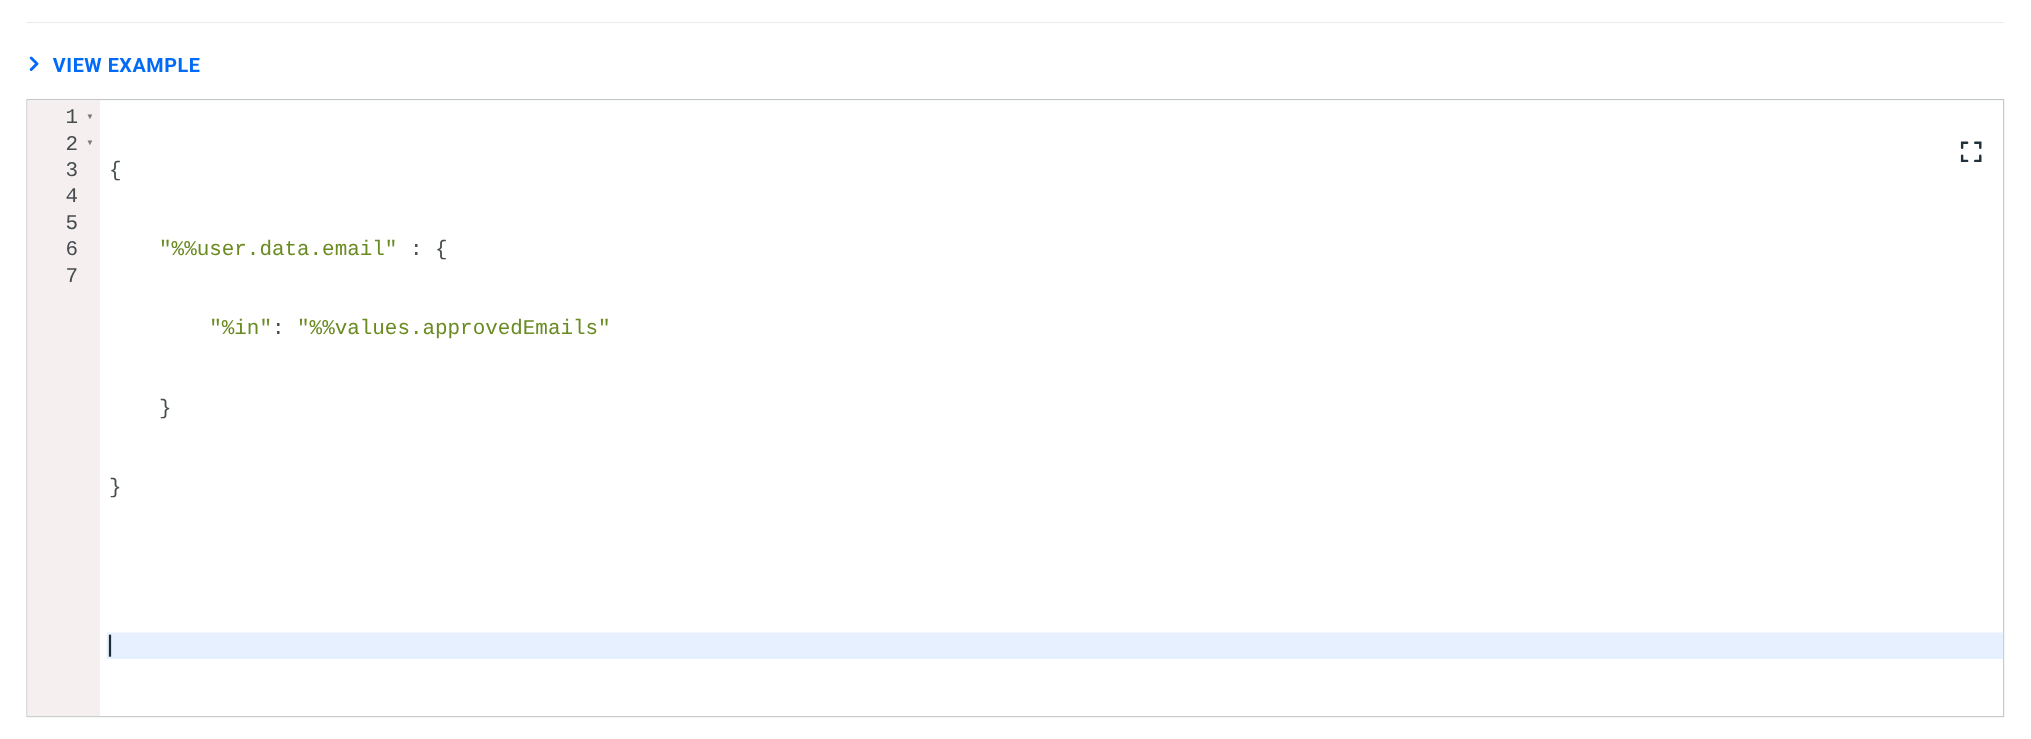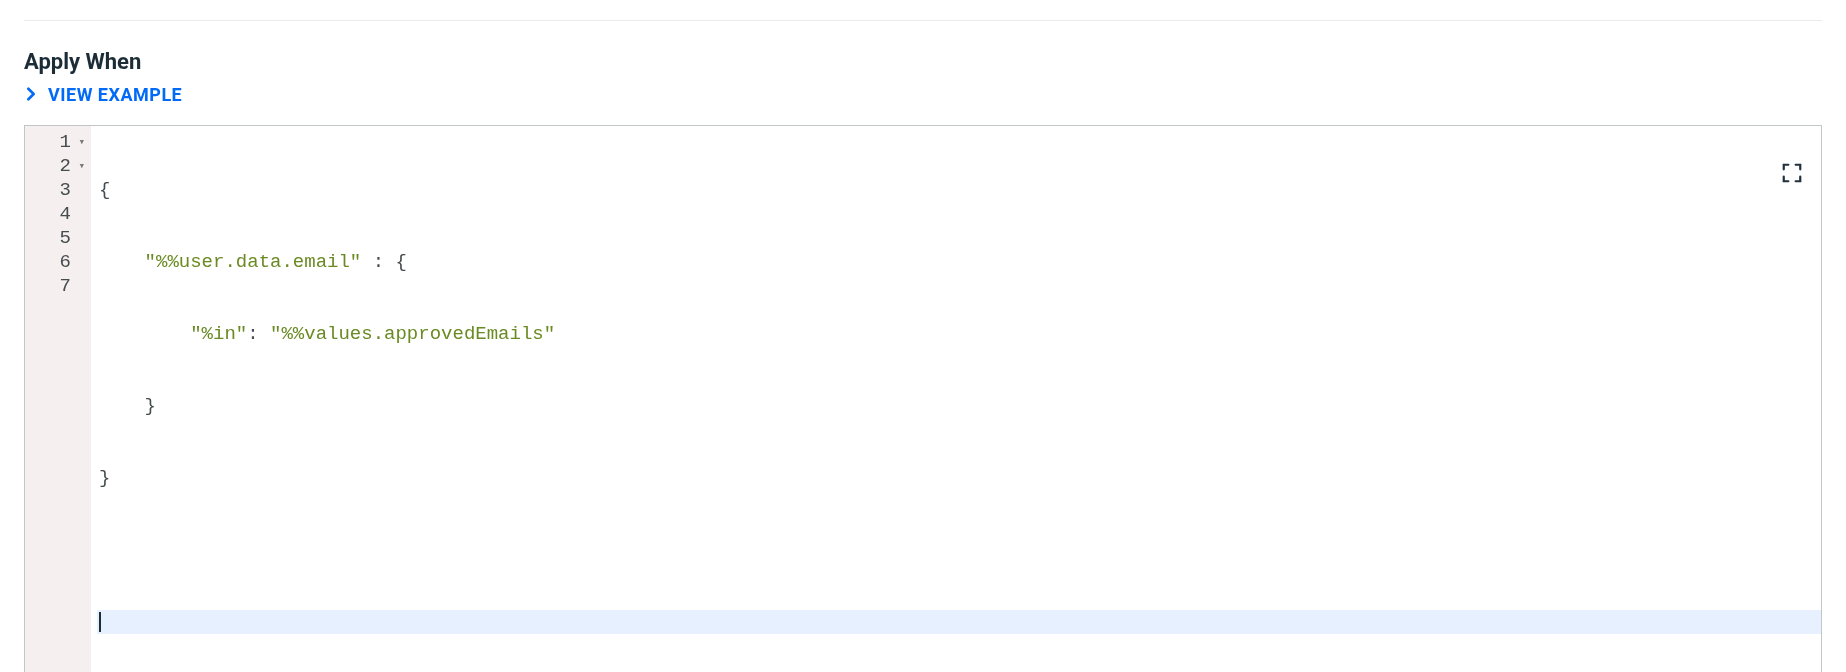--- a/index.html
+++ b/index.html
@@ -115,21 +115,20 @@
     height: 22px;
     cursor: pointer;
     color: #21313c;
   }
 </style>
 </head>
 <body>
 
 <div class="container">
 
-  <h3 class="section-title">Apply When</h3>
 
 
   <div class="view-example">
     <span class="chev">
       <svg viewBox="0 0 16 16" fill="none" stroke="#016bf8" stroke-width="3" stroke-linecap="round" stroke-linejoin="round">
           <polyline points="5,2 11,8 5,14"></polyline>
         </svg>
     </span>
     <span>VIEW EXAMPLE</span>
   </div>

